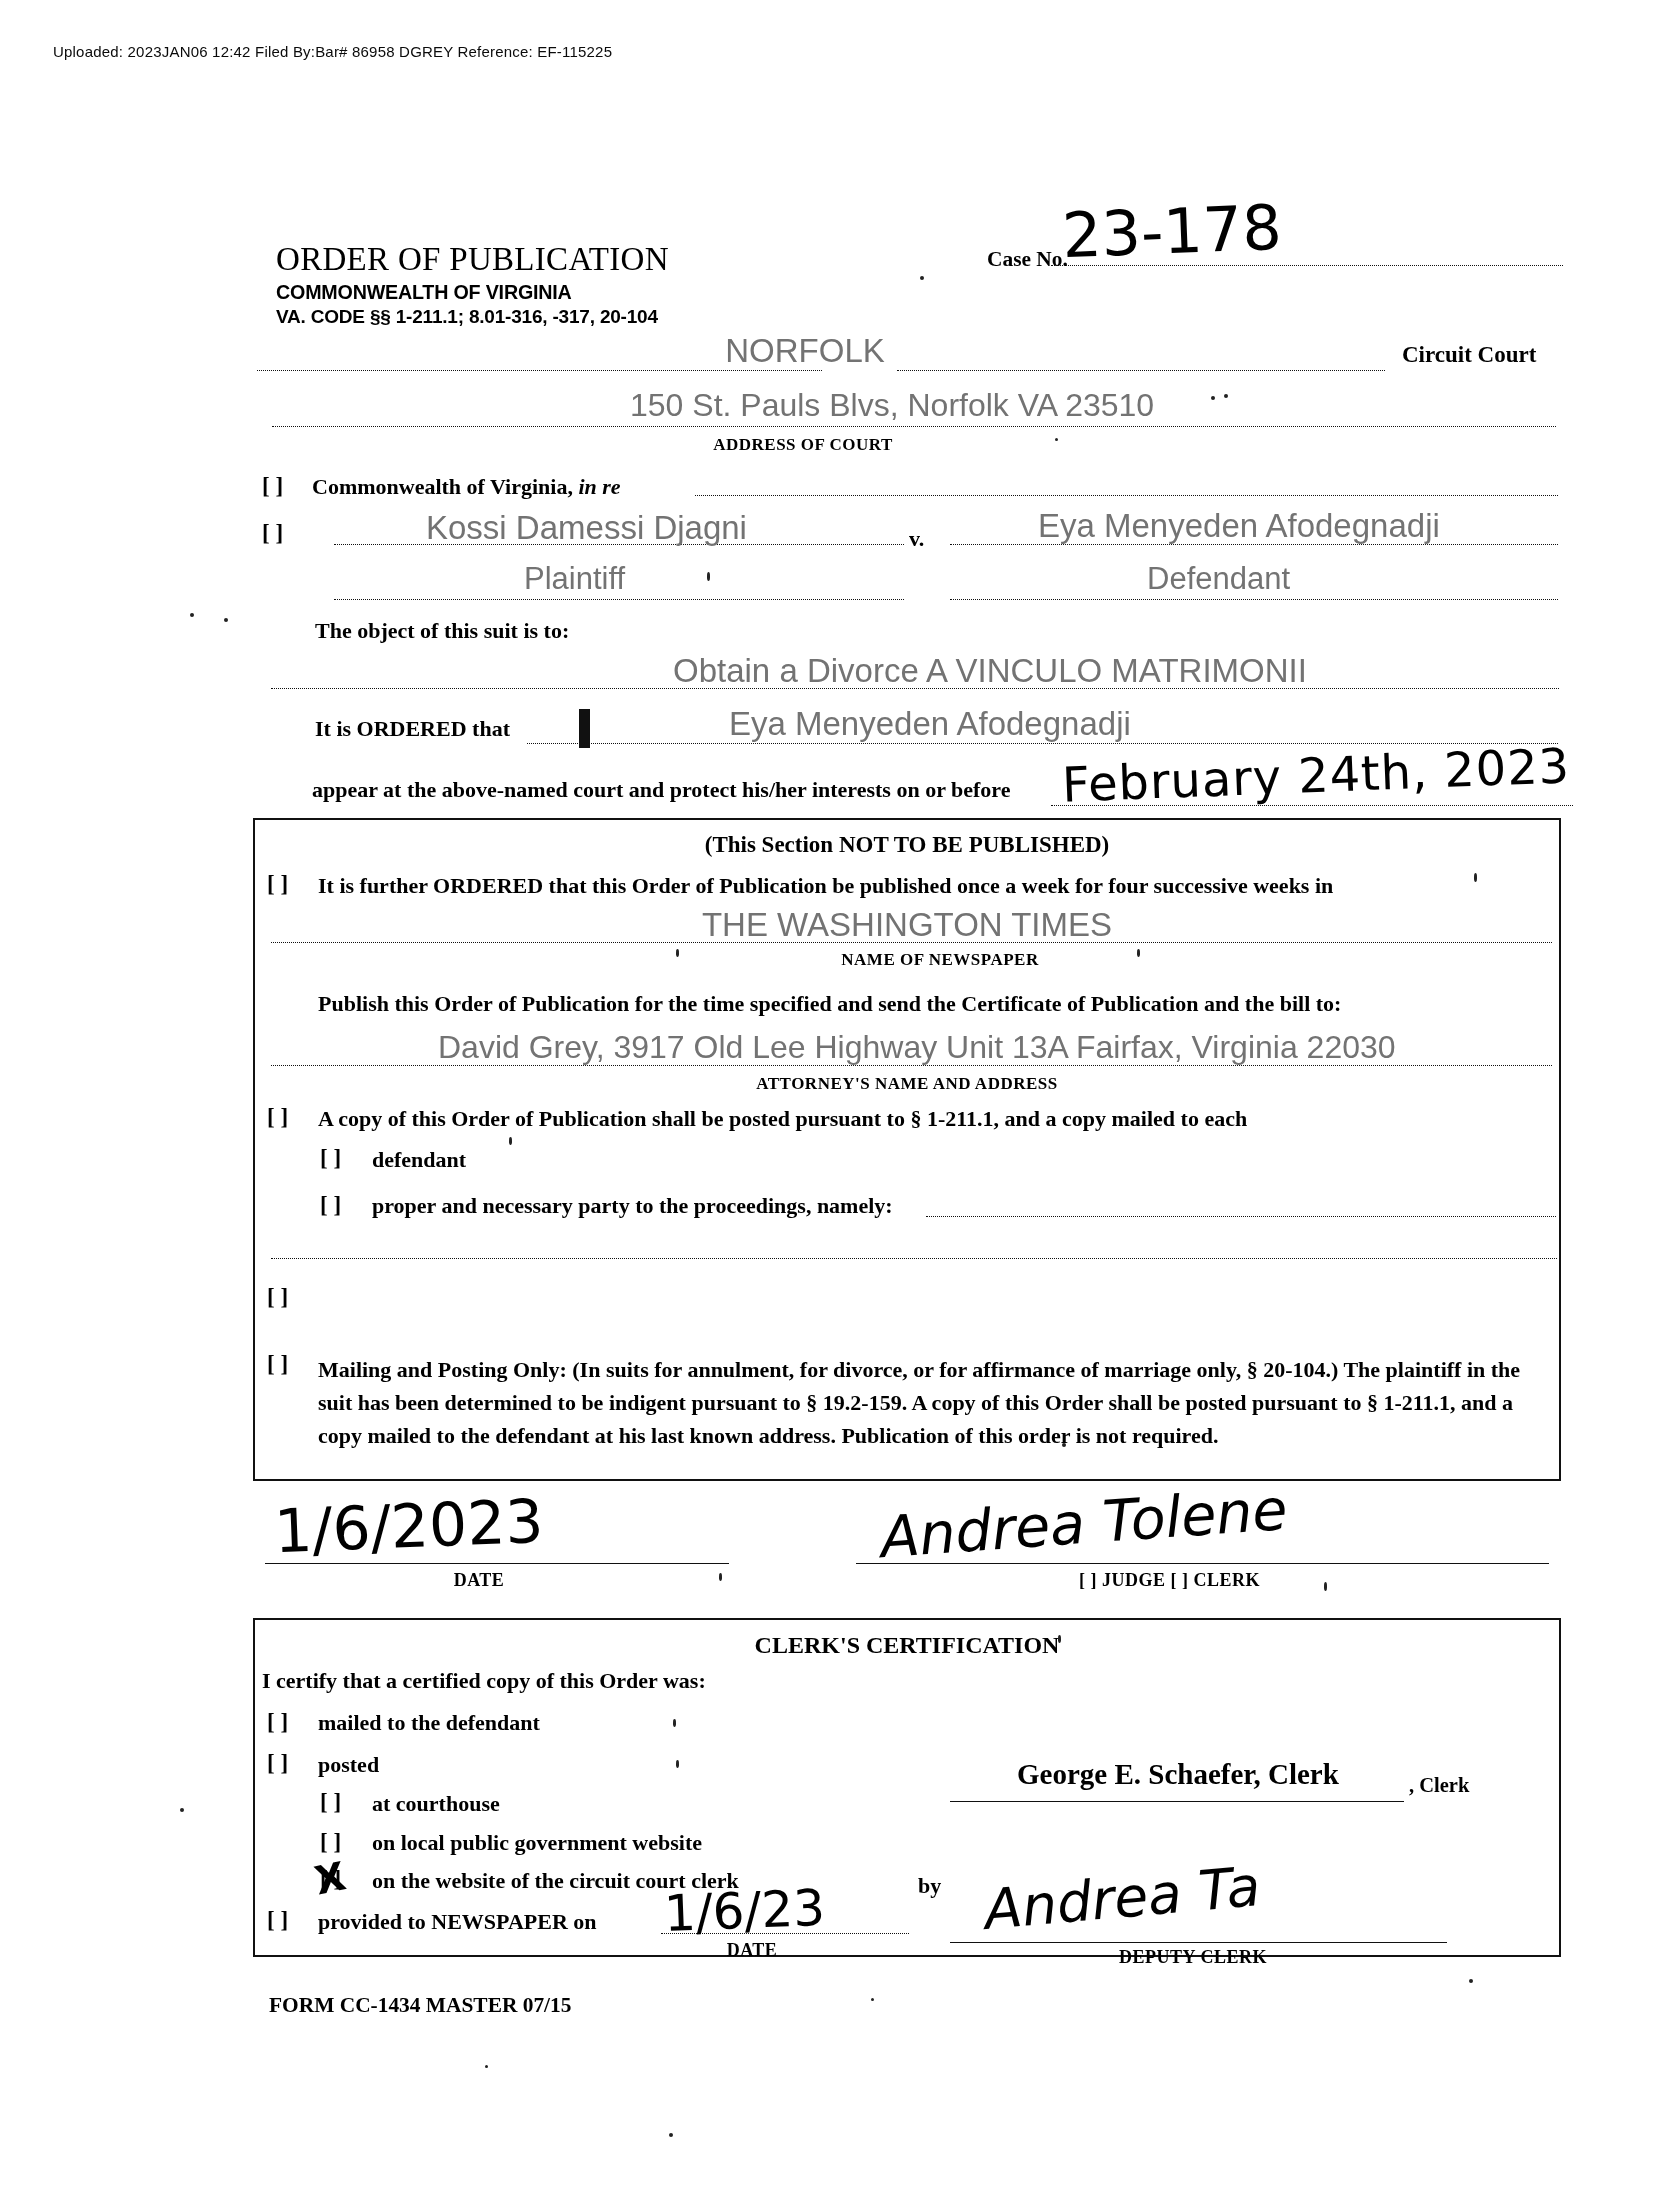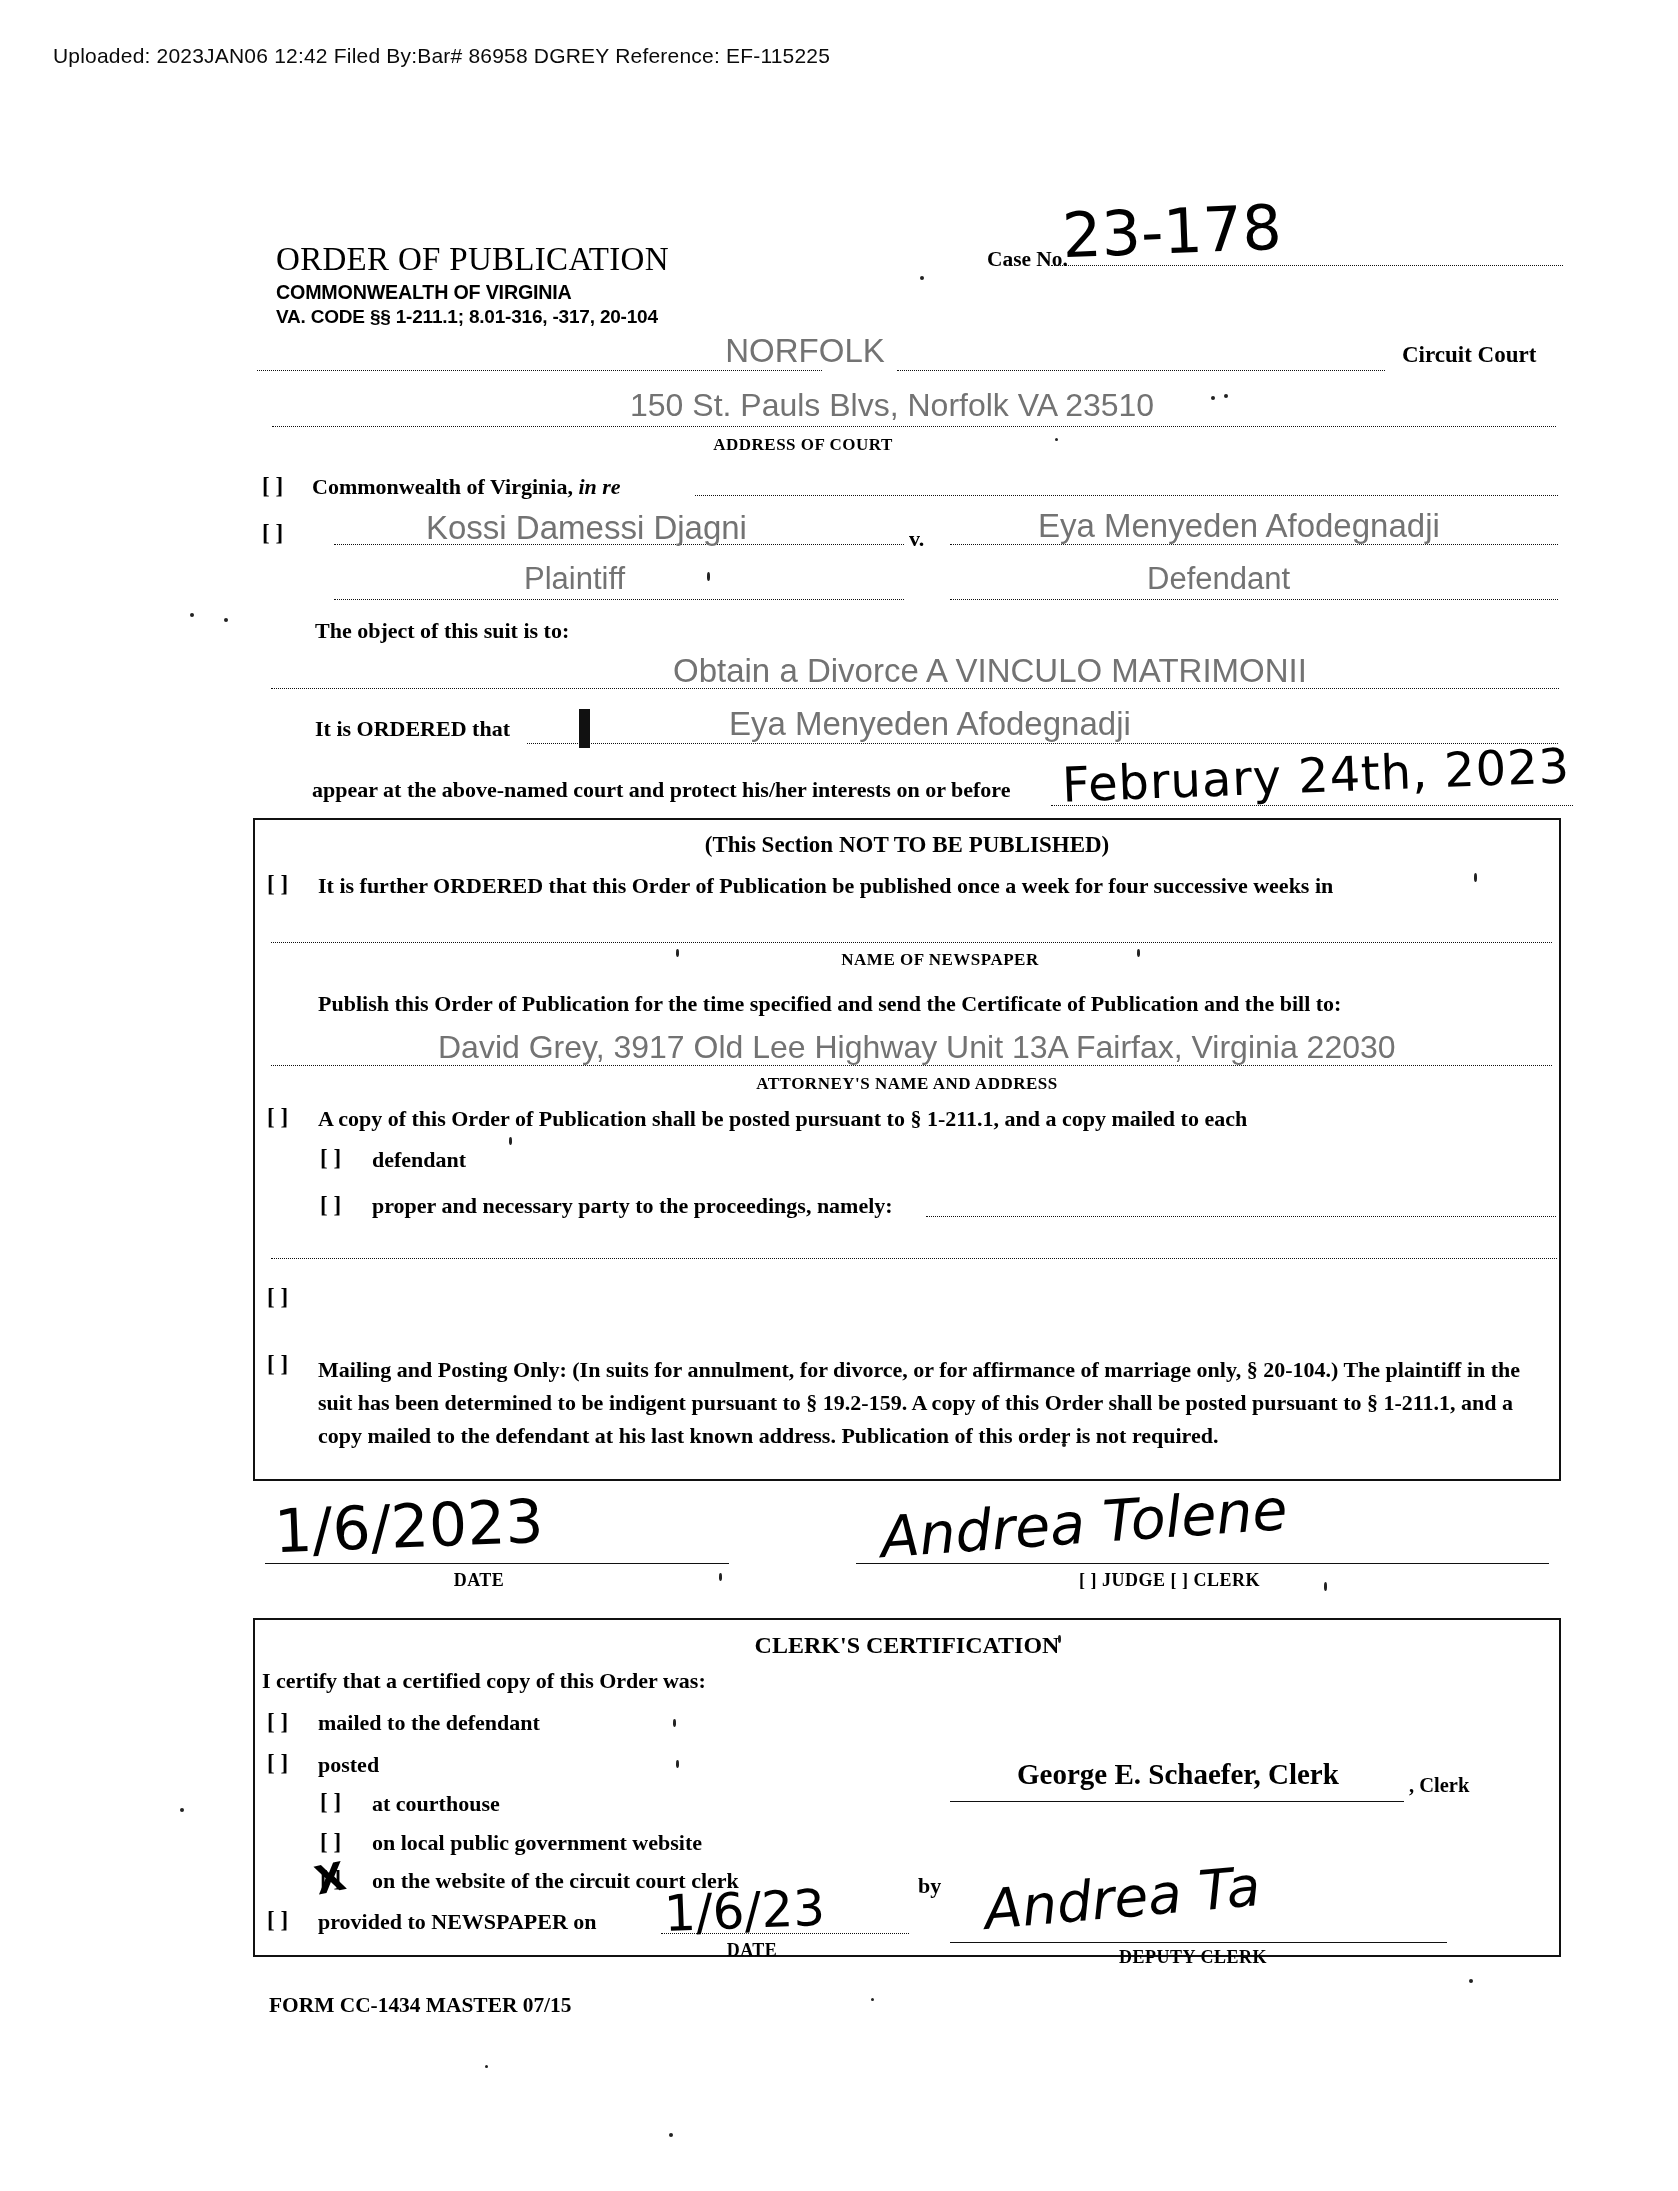--- a/index.html
+++ b/index.html
@@ -18,21 +18,21 @@
     background: #ffffff;
     overflow: hidden;
   }
 
   
   .efile-header {
     position: absolute;
     left: 53px;
     top: 41px;
     font-family: "Liberation Sans", sans-serif;
-    font-size: 21px;
+    font-size: 15px;
     line-height: 1.42;
     letter-spacing: 0.2px;
     color: #0a0a0a;
     white-space: nowrap;
   }
 
   
   .bold { font-weight: bold; }
   .ital { font-style: italic; }
 
@@ -220,20 +220,21 @@
   <div class="boxed" style="left:253px; top:818px; width:1308px; height:663px;"></div>
 
   <div class="formtext" style="left:907px; top:832px; font-size:23px; transform:translateX(-50%);">
     <span>(This Section </span><span>NOT TO BE PUBLISHED)</span>
   </div>
 
   <div class="cbox" style="left:267px; top:871px; font-size:23px;">[  ]</div>
   <div class="formtext" style="left:318px; top:873px; font-size:22px;">It is further ORDERED that this Order of Publication be published once a week for four successive weeks in</div>
   <div class="speck" style="left:1474px; top:873px; width:3.4px; height:8.6px;"></div>
 
+  <div class="typed" style="left:907px; top:906px; font-size:33px; transform:translateX(-50%);">THE WASHINGTON TIMES</div>
   <div class="leader" style="left:271px; top:942px; width:1281px;"></div>
   <div class="caption" style="left:907px; top:950px; transform:translateX(-50%);margin-left:33px;">NAME OF NEWSPAPER</div>
   <div class="speck" style="left:676px; top:949px; width:3.4px; height:7.7px;"></div>
   <div class="speck" style="left:1137px; top:949px; width:3.4px; height:7.7px;"></div>
 
   <div class="formtext" style="left:318px; top:991px; font-size:22px;">Publish this Order of Publication for the time specified and send the Certificate of Publication and the bill to:</div>
 
   <div class="typed" style="left:438px; top:1029px; font-size:32px;">David Grey, 3917 Old Lee Highway Unit 13A Fairfax, Virginia 22030</div>
   <div class="leader" style="left:271px; top:1065px; width:1281px;"></div>
   <div class="caption" style="left:907px; top:1074px; transform:translateX(-50%);">ATTORNEY'S NAME AND ADDRESS</div>

